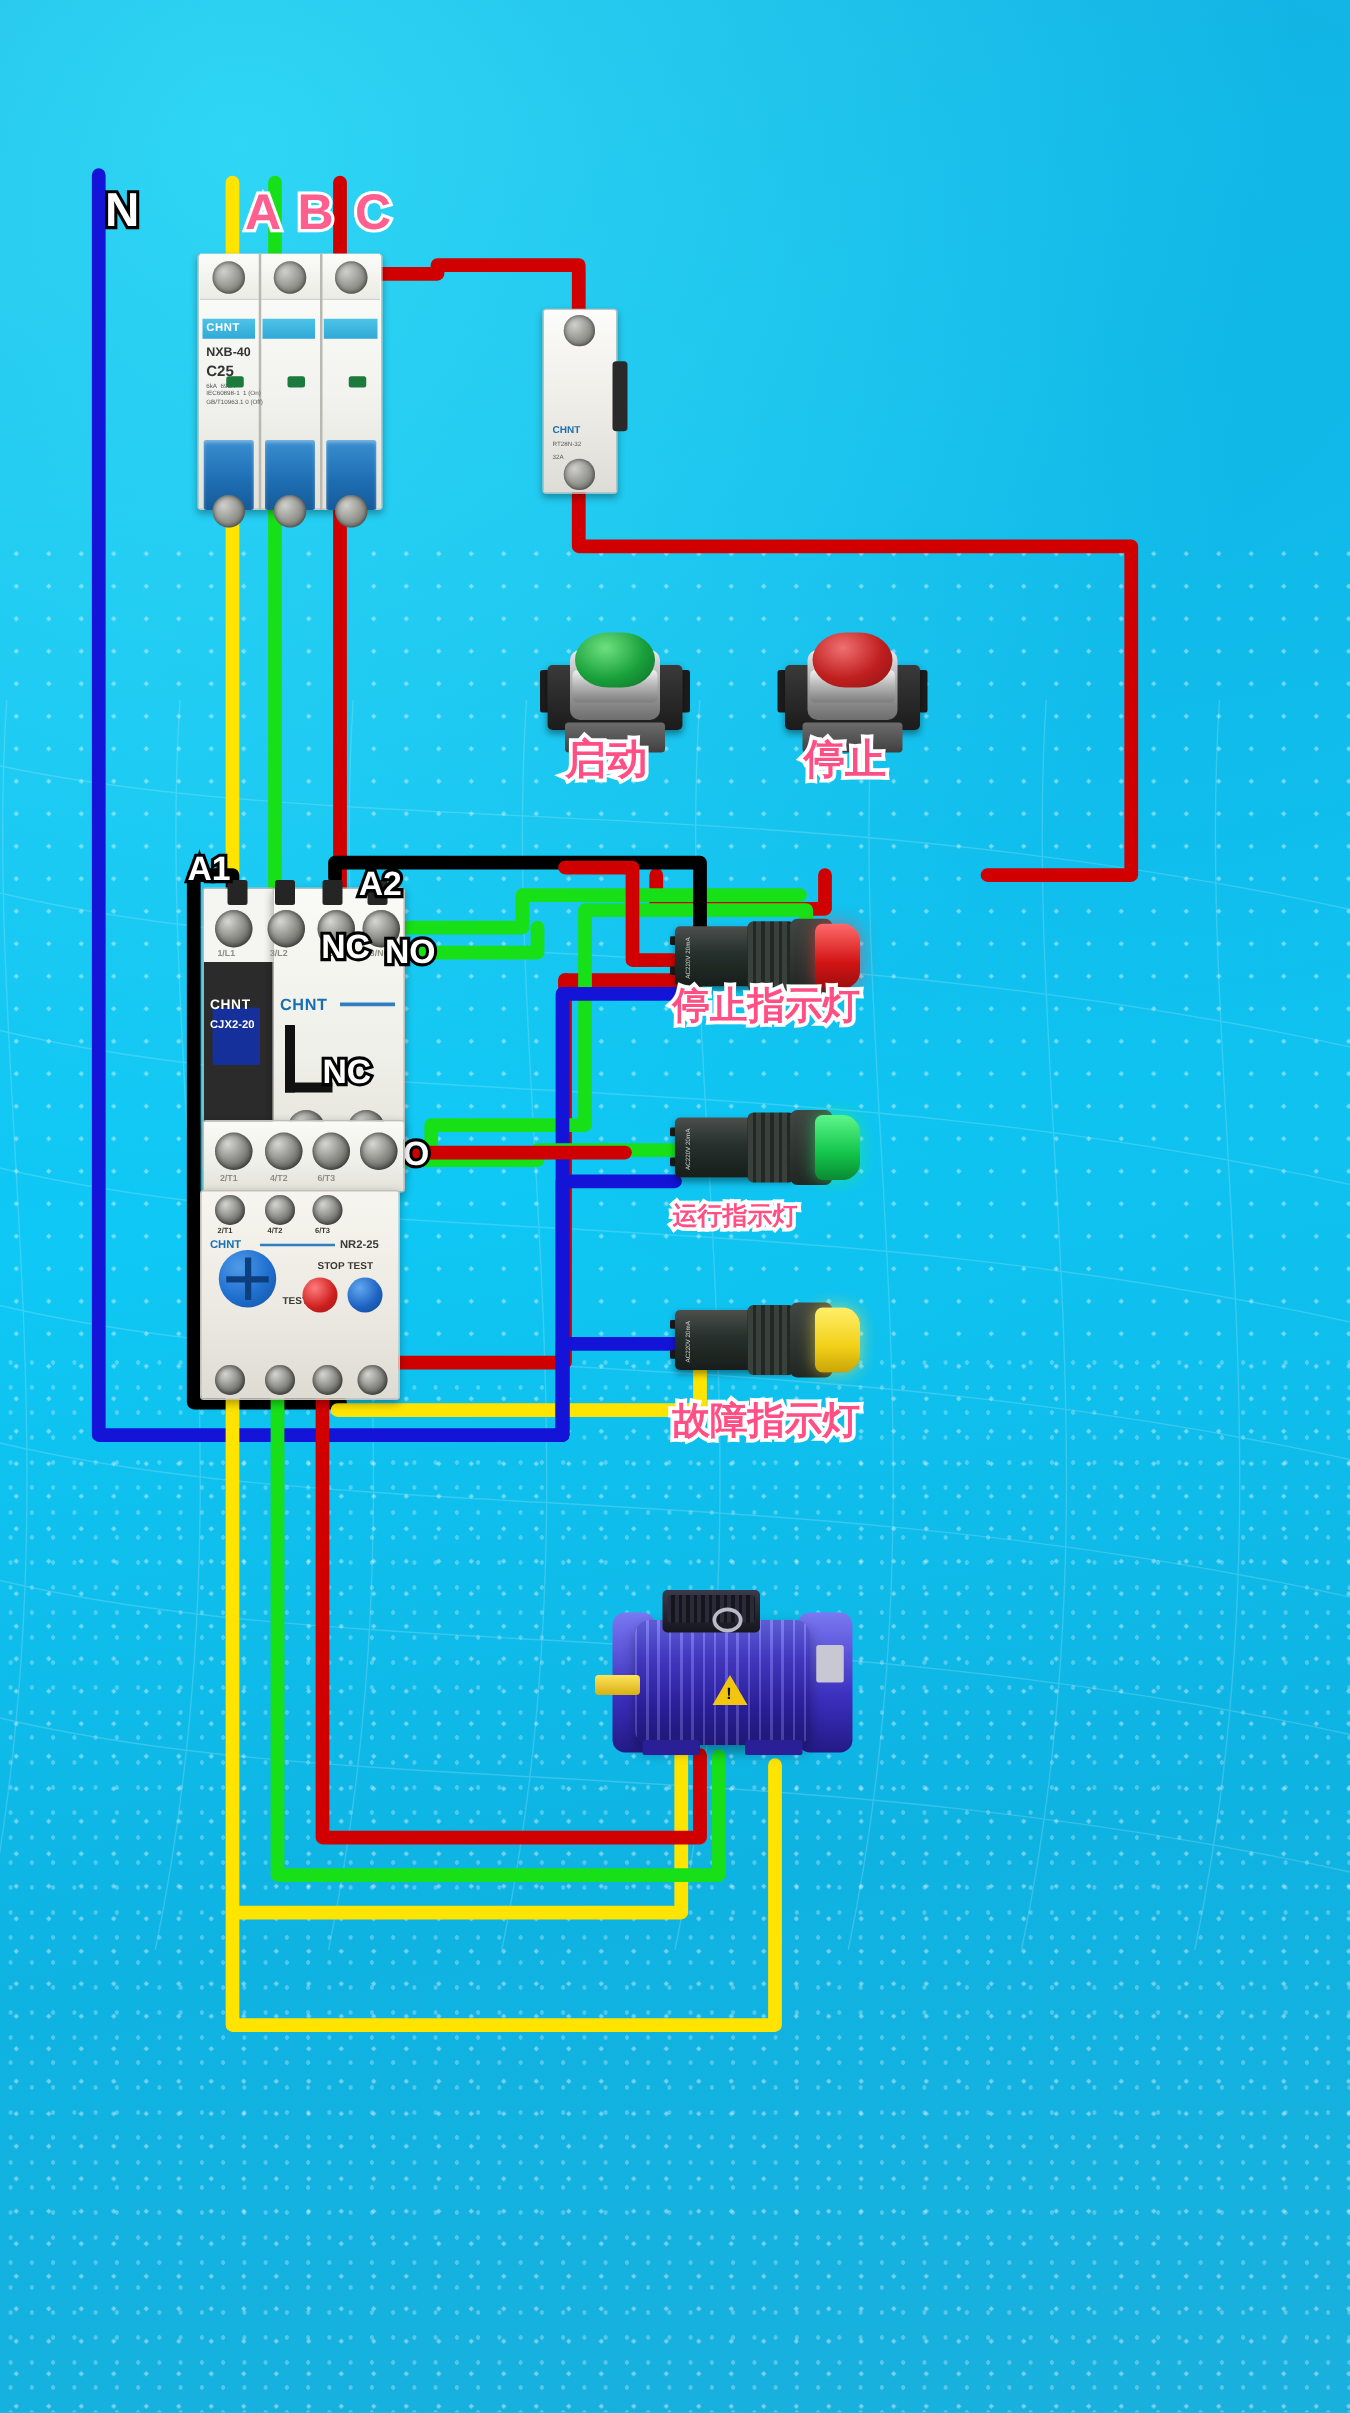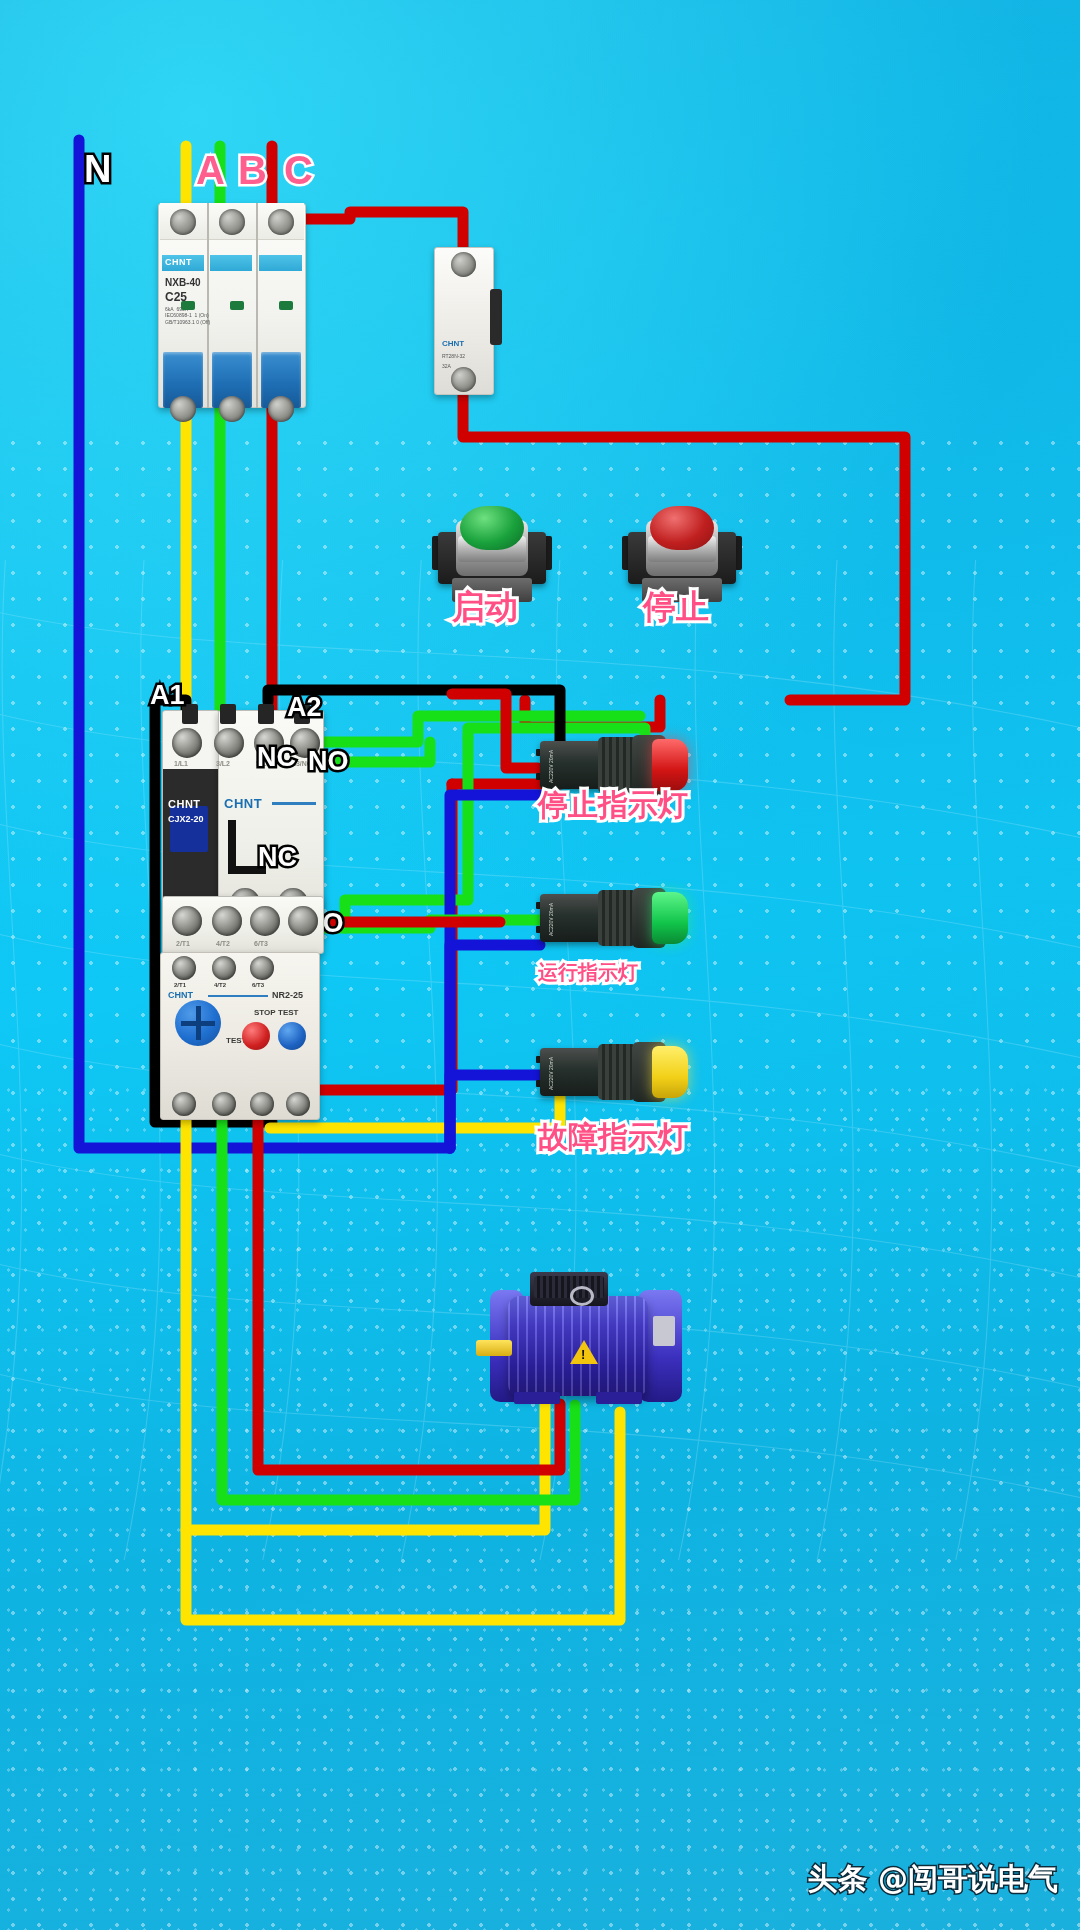--- a/index.html
+++ b/index.html
@@ -444,15 +444,14 @@
     <div class="jbox"></div>
     <div class="jlid"></div>
     <div class="eye"></div>
     <div class="shaft"></div>
     <div class="warn"></div>
     <div class="plate"></div>
     <div class="foot" style="left:36px;width:46px"></div>
     <div class="foot" style="left:118px;width:46px"></div>
   </div>
 
-  <div class="watermark">头条 @闯哥说电气</div>
 
 </div>
 
 </body></html>

